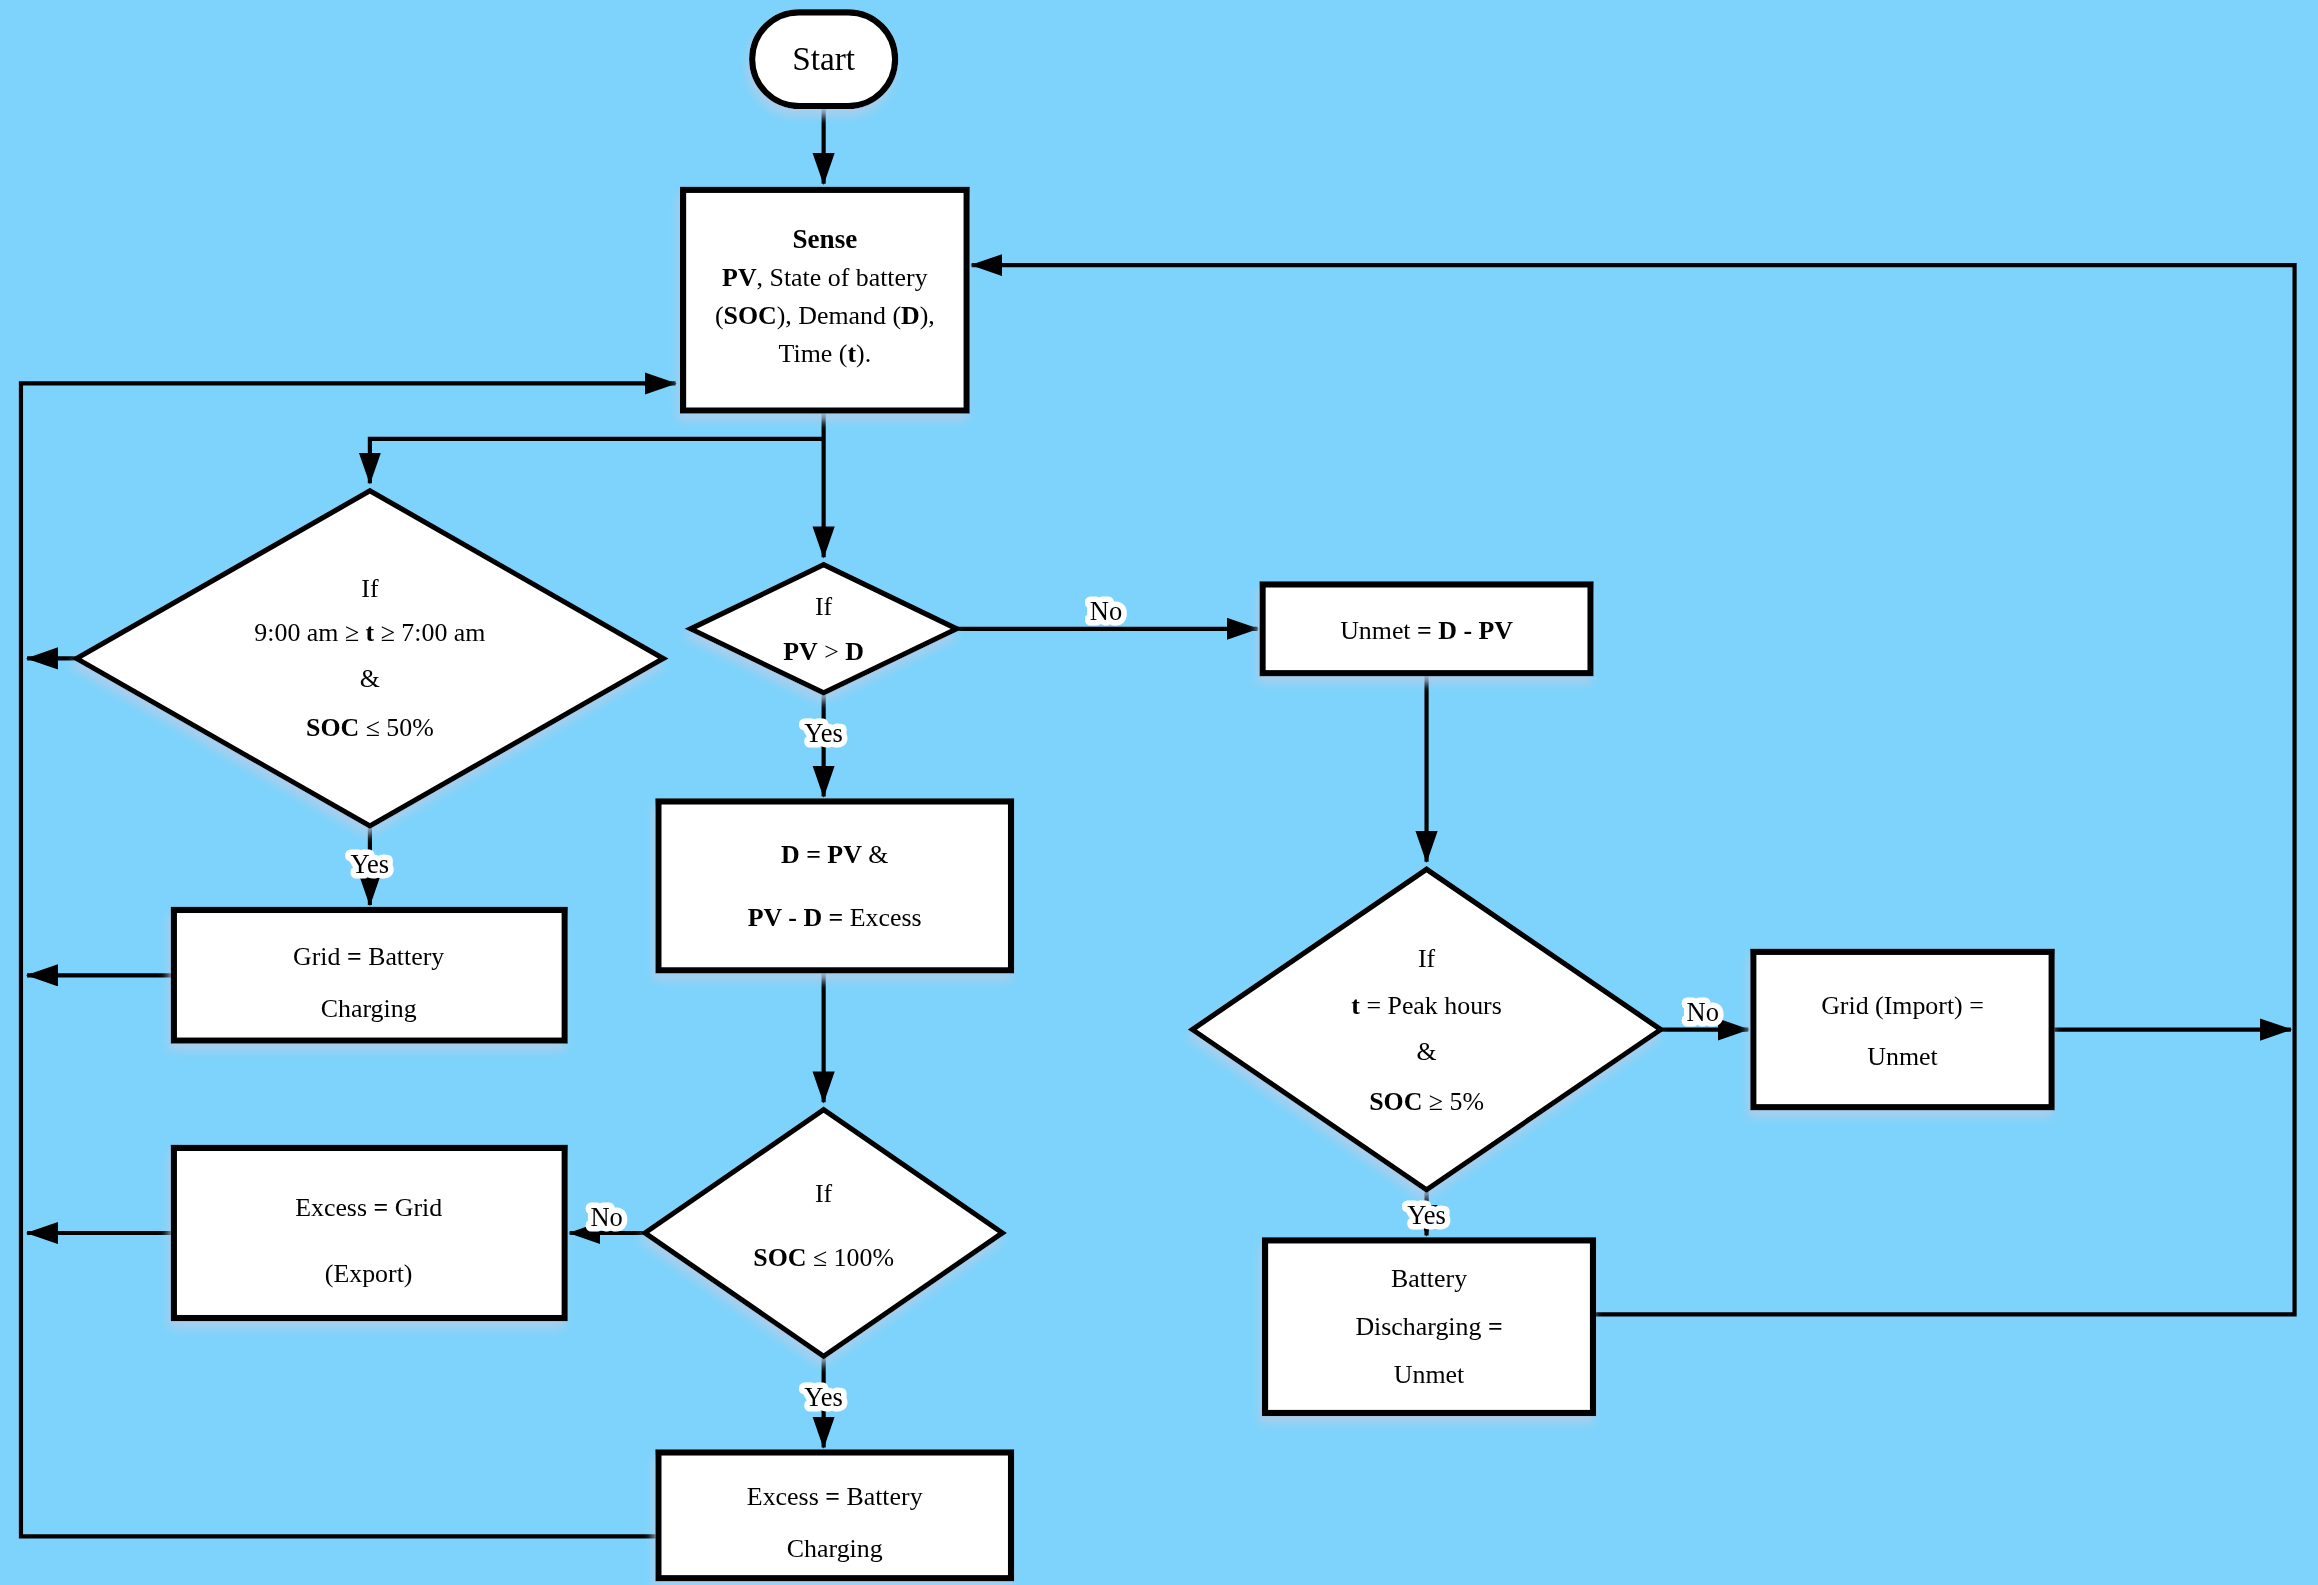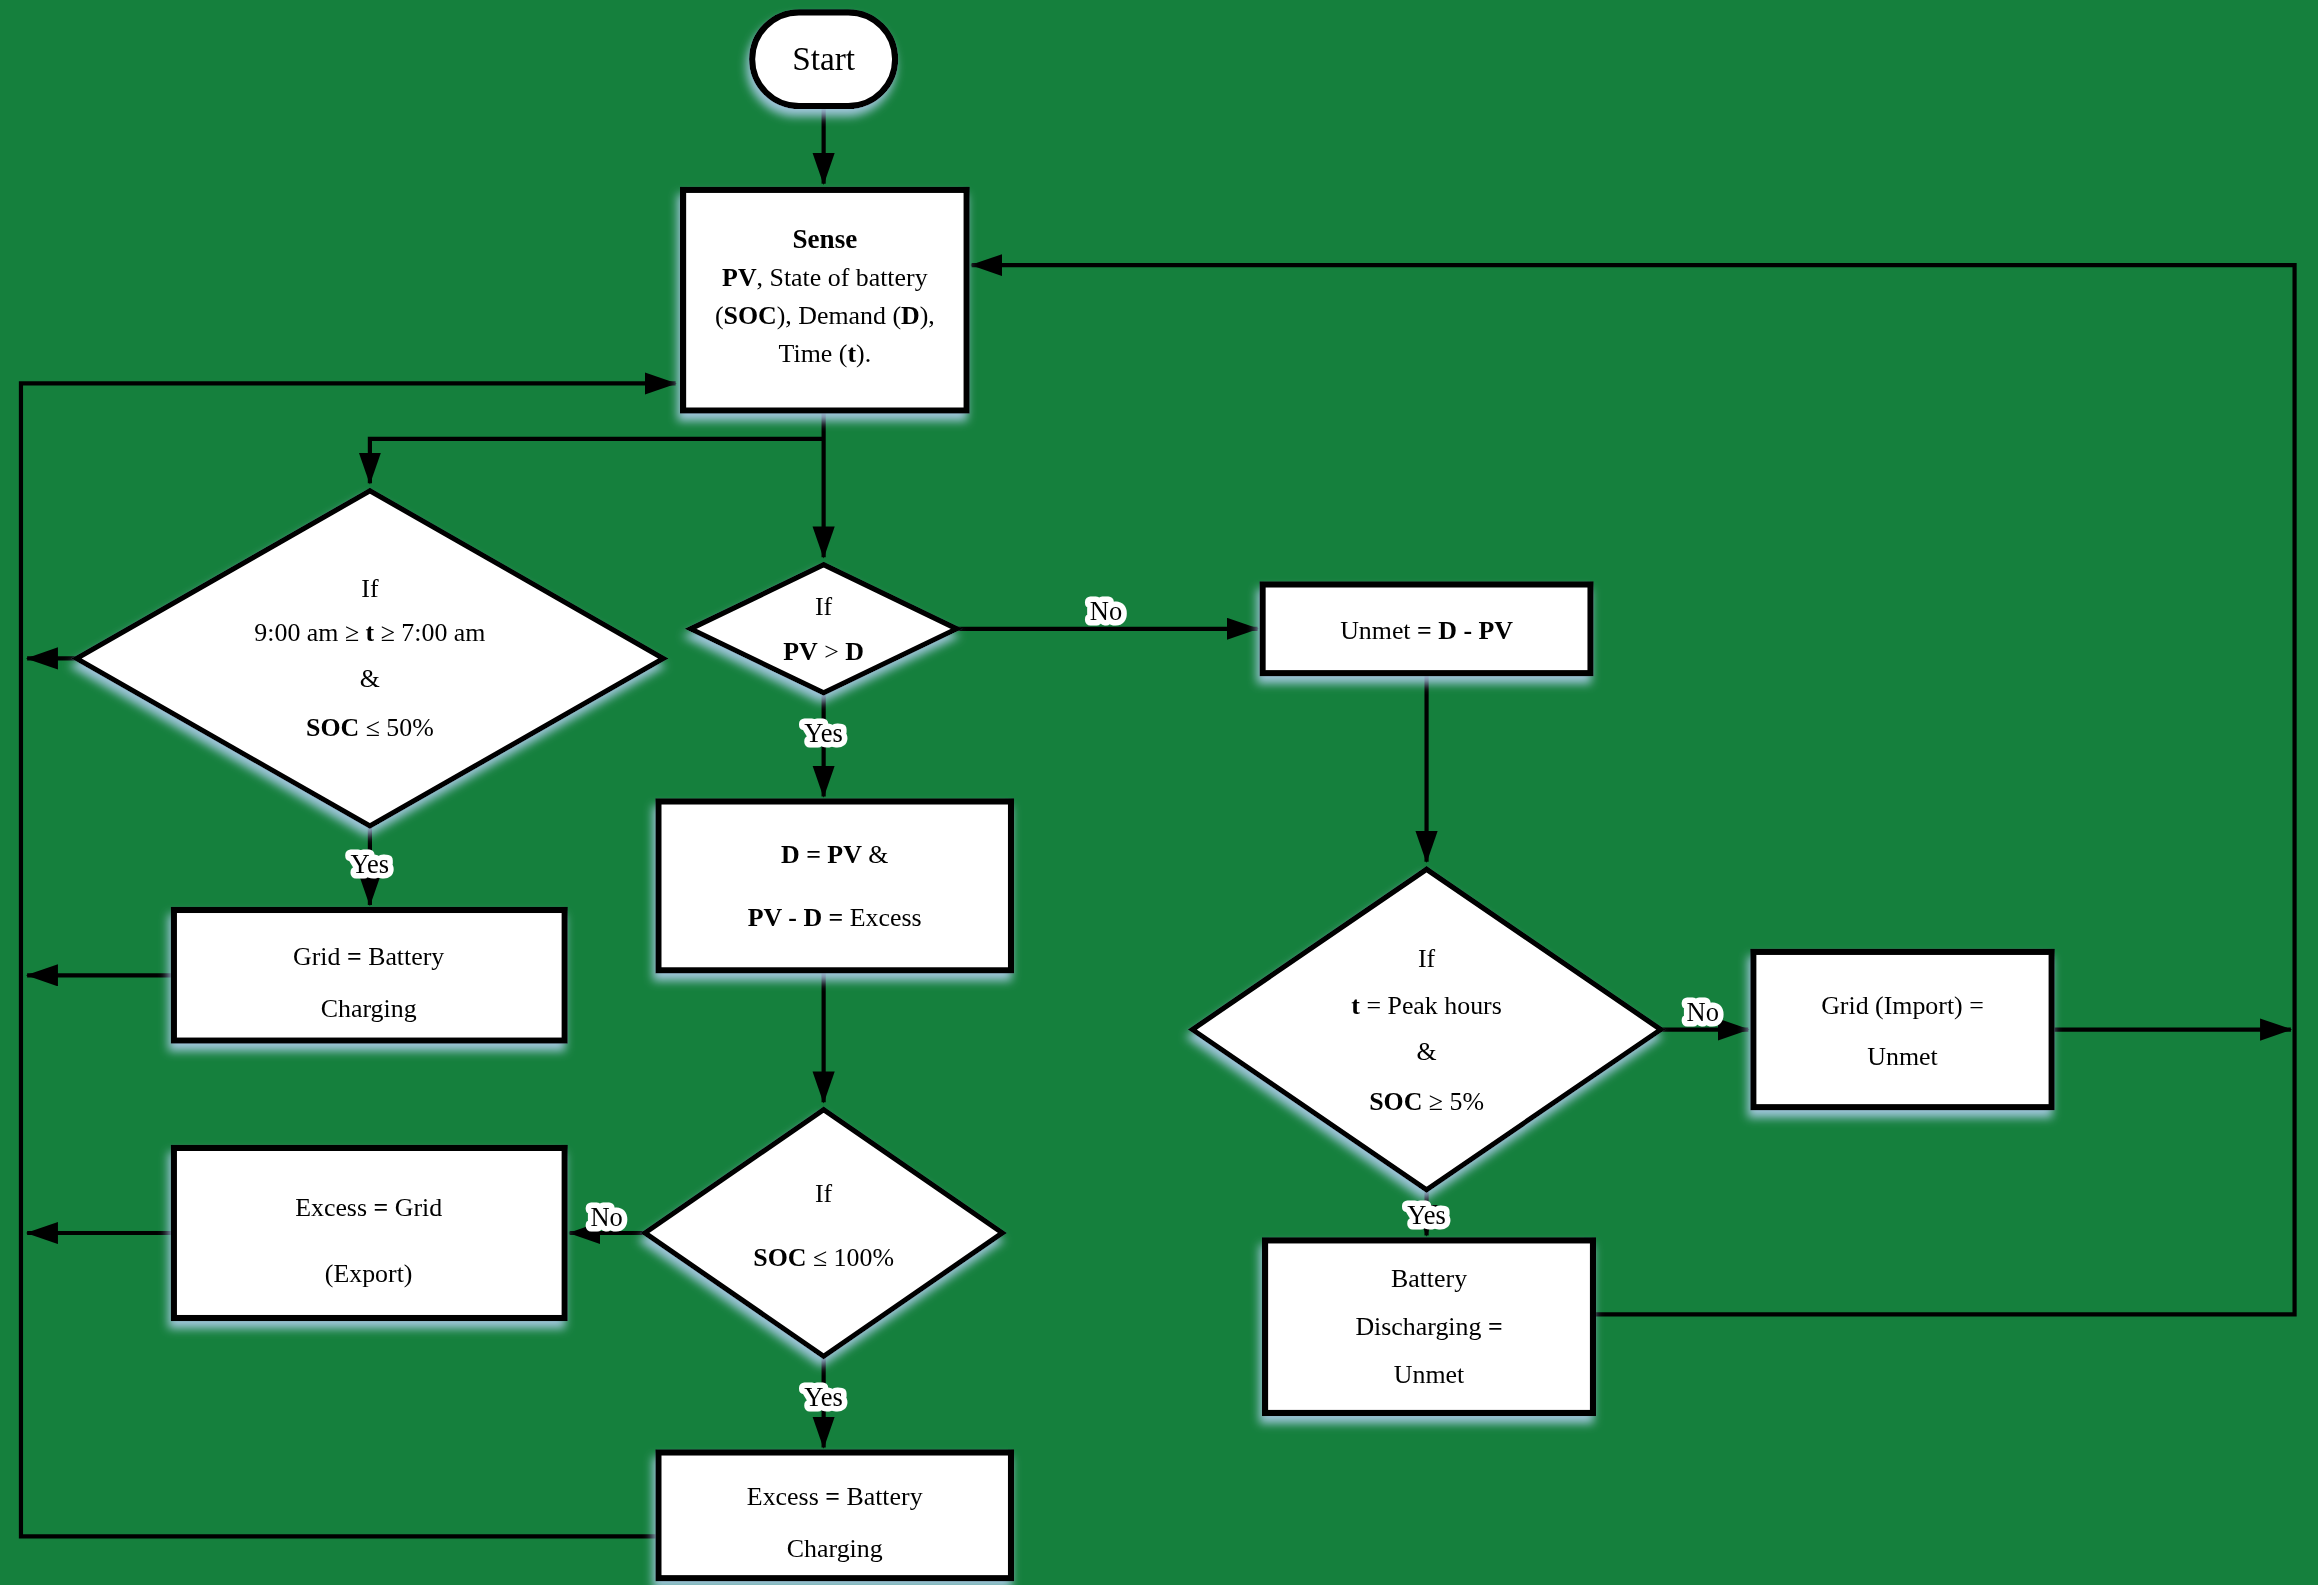--- a/index.html
+++ b/index.html
@@ -2,21 +2,21 @@
 <html style="font-size:10px"><head>
 <meta charset="utf-8">
 <style>
   html, body {
     margin: 0;
     padding: 0;
     background: #ffffff;
   }
   .stage {
     width: 100%;
-    background: #15803d;
+    background: #7dd3fc;
   }
   svg { display: block; width: 100%; height: auto; }
   .shape {
     fill: #ffffff;
     stroke: #000000;
     stroke-width: 5;
     filter: url(#softshadow);
   }
   .diamond {
     fill: #ffffff;

